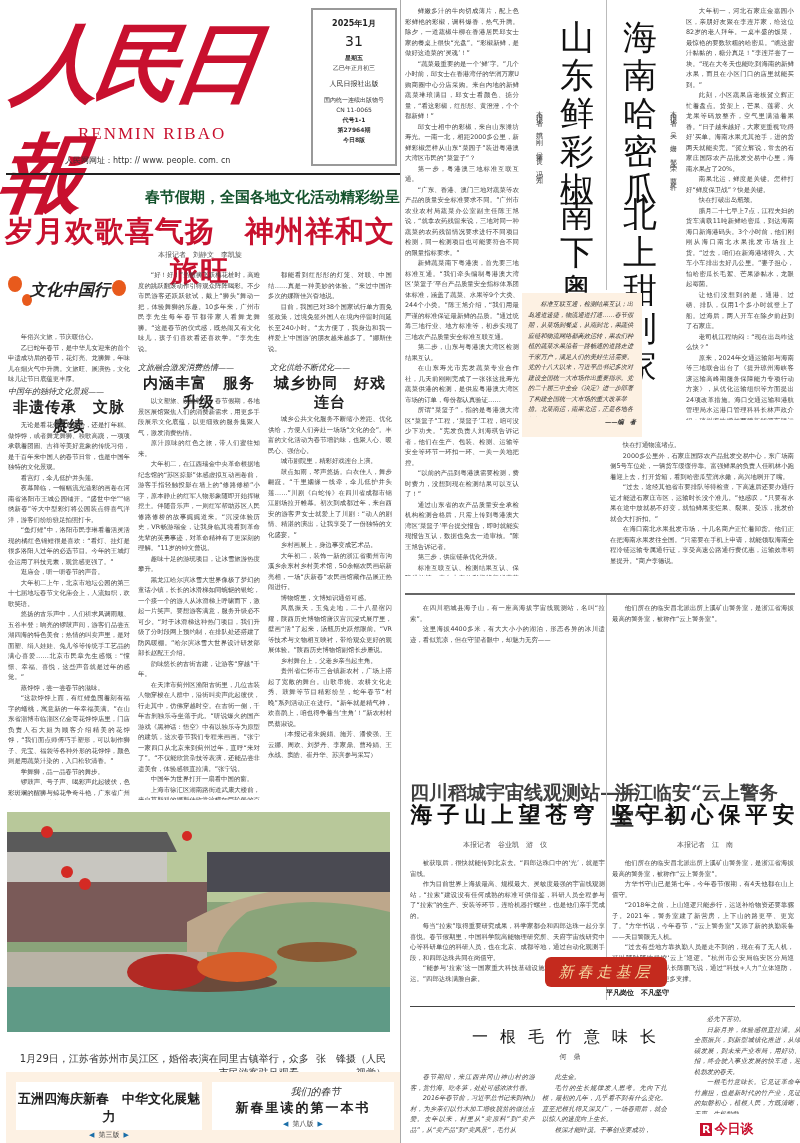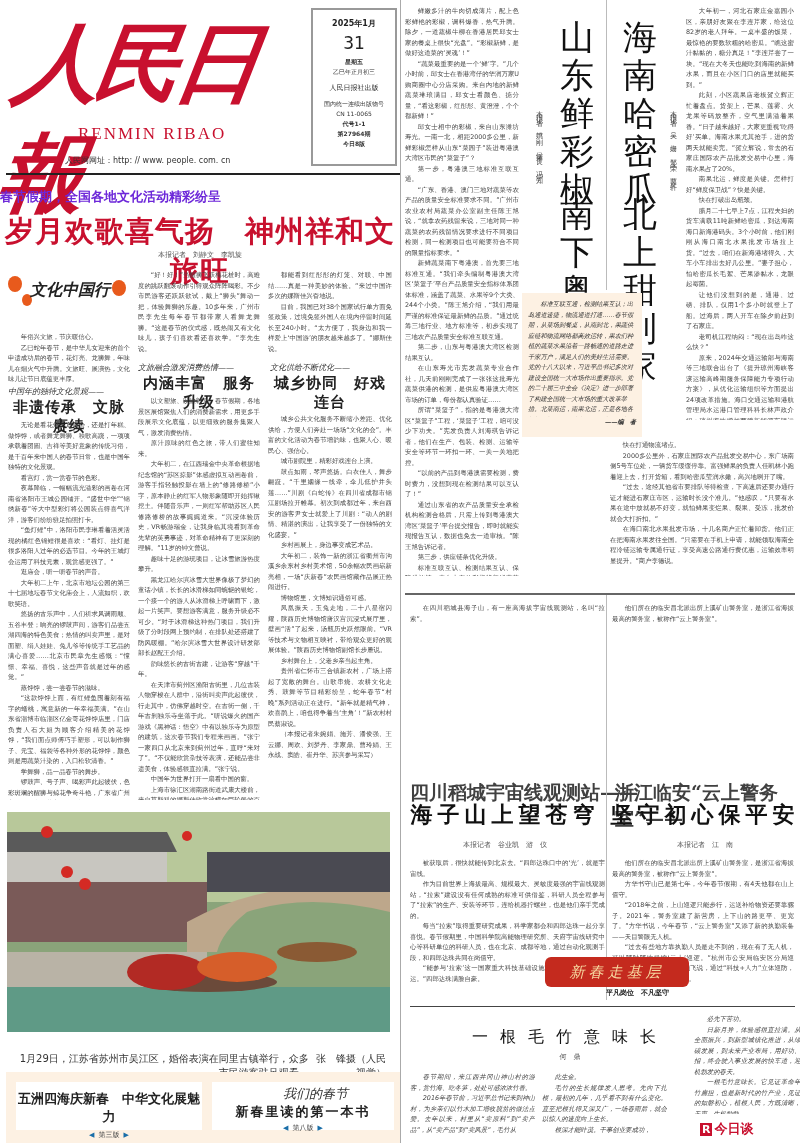--- a/index.html
+++ b/index.html
@@ -4,51 +4,51 @@
 <style>
   * { box-sizing: border-box; margin: 0; padding: 0; }
   body { width: 800px; height: 1143px; background: #fff; font-family: "DejaVu Serif", serif; color: #222; position: relative; overflow: hidden; }
   .abs { position: absolute; }
   .masthead-title { left: 8px; top: 8px; width: 295px; height: 110px; }
   .masthead-title span { font-family: "DejaVu Serif", serif; font-size: 86px; font-weight: bold; color: #c8102e; font-style: italic; letter-spacing: -6px; line-height: 110px; transform: skewX(-8deg); display: inline-block; }
   .pinyin { left: 78px; top: 124px; font-family: "Liberation Serif", serif; font-size: 17px; color: #c8102e; letter-spacing: 2px; }
   .website { left: 65px; top: 155px; font-size: 8px; color: #333; font-family: "DejaVu Sans", sans-serif; }
   .infobox { left: 311px; top: 8px; width: 86px; height: 158px; border: 2px solid #999; text-align: center; padding-top: 8px; font-family: "DejaVu Sans", sans-serif; }
   .infobox .date-ym { font-size: 8px; font-weight: bold; }
-  .infobox .date-d { font-size: 17px; margin: 4px 0; }
+  .infobox .date-d { font-size: 14px; margin: 4px 0; }
   .infobox .small { font-size: 6px; line-height: 10px; color: #333; }
   .infobox .pub { font-size: 7px; margin: 6px 0; }
   .rule-top { left: 6px; top: 173px; width: 394px; height: 2px; background: #222; }
-  .kicker { left: 0; top: 188px; width: 400px; text-align: left; font-size: 13px; color: #6d28d9; font-weight: bold; }
+  .kicker { left: 0; top: 188px; width: 400px; text-align: right; font-size: 15px; color: #14532d; font-weight: bold; }
   .headline { left: 0; top: 212px; width: 400px; text-align: center; font-size: 29px; color: #c8102e; font-weight: bold; font-family: "DejaVu Sans", sans-serif; letter-spacing: 1px; }
   .byline { font-size: 7px; color: #555; text-align: center; }
   .col-text { font-size: 6.4px; line-height: 10.5px; color: #444; text-align: justify; font-family: "DejaVu Sans", sans-serif; overflow: hidden; }
   .col-text p { text-indent: 2em; }
   .lanterns { left: 8px; top: 272px; width: 120px; height: 50px; }
   .lantern { position: absolute; width: 14px; height: 16px; background: #e85a1c; border-radius: 50%; }
   .logo-cn { position: absolute; left: 22px; top: 8px; font-size: 16px; font-style: italic; font-weight: bold; color: #222; }
   .subhead-kick { font-size: 8px; color: #333; font-style: italic; }
   .subhead { font-size: 15px; font-weight: bold; font-family: "DejaVu Sans", sans-serif; color: #222; text-align: center; letter-spacing: 1px; }
   .vrule { background: #bbb; width: 1px; }
   .vhead { font-family: "DejaVu Sans", sans-serif; font-size: 34px; font-weight: normal; color: #111; line-height: 38px; text-align: center; width: 44px; }
   .vbyline { font-size: 7px; color: #444; writing-mode: vertical-rl; letter-spacing: 3px; }
   .note-box { left: 522px; top: 293px; width: 120px; height: 144px; background: #fdf1e3; padding: 6px 6px; font-size: 6.2px; line-height: 10.5px; color: #333; font-style: italic; }
   .photo { left: 7px; top: 812px; width: 383px; height: 220px; overflow: hidden; }
   .caption { left: 16px; top: 1052px; width: 370px; font-size: 10px; color: #333; display: flex; justify-content: space-between; font-family: "DejaVu Sans", sans-serif; text-align: right; }
   .promo-strip { left: 6px; top: 1072px; width: 394px; height: 82px; background: #fdf1e3; }
   .promo-card { position: absolute; top: 10px; height: 48px; background: #fff; text-align: center; }
   .promo-title { font-family: "DejaVu Sans", sans-serif; font-size: 13px; font-weight: bold; color: #222; }
-  .promo-sub { font-size: 13px; color: #333; font-style: italic; padding-left: 25px; }
+  .promo-sub { font-size: 10px; color: #333; font-style: italic; padding-left: 25px; }
   .promo-page { font-size: 7px; color: #444; margin-top: 4px; }
   .arrow { color: #1a6ea8; font-size: 7px; margin: 0 4px; }
   .hrule { height: 2px; background: #666; }
   .story-kick { font-size: 19px; font-family: "DejaVu Serif", serif; font-weight: bold; color: #404040; }
   .story-head { font-size: 22px; font-family: "DejaVu Sans", sans-serif; font-weight: bold; color: #111; text-align: center; letter-spacing: 5px; }
   .badge { left: 545px; top: 957px; width: 130px; height: 42px; }
-  .badge-banner { position: absolute; left: 0; top: 0; width: 144px; height: 30px; background: #c42a1e; border-radius: 6px; color: #f6d8a0; font-size: 15px; text-align: center; line-height: 30px; font-style: italic; letter-spacing: 4px; }
+  .badge-banner { position: absolute; left: 0; top: 0; width: 122px; height: 30px; background: #c42a1e; border-radius: 6px; color: #f6d8a0; font-size: 15px; text-align: center; line-height: 30px; font-style: italic; letter-spacing: 4px; }
   .badge-sub { position: absolute; right: 6px; top: 31px; font-size: 7px; font-weight: bold; font-family: "DejaVu Sans", sans-serif; color: #222; }
   .commentary-head { left: 440px; top: 1027px; width: 260px; text-align: center; font-size: 16px; font-family: "DejaVu Sans", sans-serif; letter-spacing: 12px; color: #111; }
   .today-logo { left: 700px; top: 1120px; font-size: 13px; font-weight: bold; color: #c8102e; font-family: "DejaVu Sans", sans-serif; }
   .today-logo .r { background: #c8102e; color: #fff; padding: 0 2px; font-size: 11px; margin-right: 2px; }
 </style>
 </head>
 <body>
 
 <div class="abs masthead-title">
   <span>人民日報</span>
@@ -82,21 +82,21 @@
 </div>
 
 <div class="abs col-text" style="left:8px;top:332px;width:122px;height:78px;">
   <p>年俗兴文旅，节庆暖信心。</p>
   <p>乙巳蛇年春节，是中华儿女迎来的首个申遗成功后的春节，花灯亮、龙狮舞，年味儿在烟火气中升腾。文旅旺、展演热，文化味儿让节日底蕴更丰厚。</p>
 </div>
 <div class="abs subhead-kick" style="left:8px;top:386px;">中国年的独特文化景观——</div>
 <div class="abs subhead" style="left:8px;top:398px;width:122px;">非遗传承　文脉赓续</div>
 <div class="abs col-text" style="left:8px;top:420px;width:122px;height:380px;">
   <p>无论是看花灯、逛庙会，还是打年糕、做饽饽，或者舞龙舞狮、秧歌高跷，一项项承载着团圆、吉祥等美好意象的传统习俗，是千百年来中国人的春节日常，也是中国年独特的文化景观。</p>
-  <p>看宫灯，赏一赏春节的色彩。</p>
+  <p>看宫灯，伞儿低护并头莲。</p>
   <p>夜幕降临，一幅幅流光溢彩的画卷在河南省洛阳市王城公园铺开。“盛世中华”“锦绣新春”等大中型彩灯将公园装点得喜气洋洋，游客们纷纷驻足拍照打卡。</p>
   <p>“鱼灯鲤”中，洛阳市民李琳看着活灵活现的橘红色锦鲤很是喜欢：“看灯、挂灯是很多洛阳人过年的必选节目。今年的王城灯会运用了科技元素，观赏感更强了。”</p>
   <p>逛庙会，听一听春节的声音。</p>
   <p>大年初二上午，北京市地坛公园的第三十七届地坛春节文化庙会上，人流如织，欢歌笑语。</p>
   <p>悠扬的古乐声中，人们祈求风调雨顺、五谷丰登；响亮的锣鼓声间，游客们品尝五湖四海的特色美食；热情的叫卖声里，是对面塑、绢人娃娃、兔儿爷等传统手工艺品的满心喜爱……北京市民章先生感慨：“憧憬、幸福、喜悦，这些声音就是过年的感觉。”</p>
   <p>蒸饽饽，尝一尝春节的滋味。</p>
   <p>“这款饽饽上面，有红鲤鱼围着刻有福字的蟠桃，寓意新的一年幸福美满。”在山东省淄博市临淄区亿金哥花饽饽店里，门店负责人石大姐为顾客介绍精美的花饽饽，“我们面点师傅巧手塑形，可以制作狮子、元宝、福袋等各种外形的花饽饽，颜色则是用蔬菜汁染的，入口松软清香。”</p>
   <p>学舞狮，品一品春节的舞步。</p>
   <p>锣鼓声、号子声、喝彩声此起彼伏，色彩斑斓的醒狮与鲸花争奇斗艳，广东省广州市天河区奥体花市好不热闹！</p>
 
@@ -227,20 +227,21 @@
   <p>快在打通物流堵点。</p>
   <p>2000多公里外，石家庄国际农产品批发交易中心，东广场南侧5号车位处，一辆货车缓缓停靠。富强鲜果的负责人任凯林小跑着迎上去，打开货箱，看到哈密瓜莹润水嫩，高兴地咧开了嘴。</p>
   <p>“过去，途经其他省市要排队等待检查，下高速后还要办通行证才能进石家庄市区，运输时长没个准儿。”他感叹，“只要有水果在途中放就易不好变，就怕鲜果变烂果、裂果、受冻，批发价就会大打折扣。”</p>
   <p>在海口南北水果批发市场，十几名商户正忙着卸货。他们正在把海南水果发往全国。“只需要在手机上申请，就能领取海南全程冷链运输专属通行证，享受高速公路通行费优惠，运输效率明显提升。”商户李德说。</p>
 </div>
 
 <div class="abs hrule" style="left:405px;top:593px;width:390px;"></div>
 
 <div class="abs col-text" style="left:410px;top:603px;width:195px;height:150px;">
   <p>在四川稻城县海子山，有一座高海拔宇宙线观测站，名叫“拉索”。</p>
+  <p>这里海拔4400多米，有大大小小的湖泊，形态各异的冰川遗迹，看似荒凉，但在守望者眼中，却魅力无穷——</p>
 </div>
 <div class="abs story-kick" style="left:410px;top:780px;">四川稻城宇宙线观测站——</div>
 <div class="abs story-head" style="left:405px;top:800px;width:200px;">海子山上望苍穹</div>
 <div class="abs byline" style="left:405px;top:840px;width:200px;">本报记者　谷业凯　游　仪</div>
 <div class="abs col-text" style="left:410px;top:858px;width:195px;height:140px;">
   <p>被获取后，很快就能传到北京去。“四郎达珠口中的‘光’，就是宇宙线。</p>
   <p>作为目前世界上海拔最高、规模最大、灵敏度最强的宇宙线观测站，“拉索”建设没有任何成熟的标准可供借鉴，科研人员全程参与了“拉索”的生产、安装等环节，连给机器拧螺丝，也是他们亲手完成的。</p>
   <p>每当“拉索”取得重要研究成果，科学家都会和四郎达珠一起分享喜悦。春节假期里，中国科学院高能物理研究所、天府宇宙线研究中心等科研单位的科研人员，也在北京、成都等地，通过自动化观测手段，和四郎达珠共同在岗值守。</p>
   <p>“能参与‘拉索’这一国家重大科技基础设施的建设和运行，很幸运。”四郎达珠满脸自豪。</p>
 </div>

